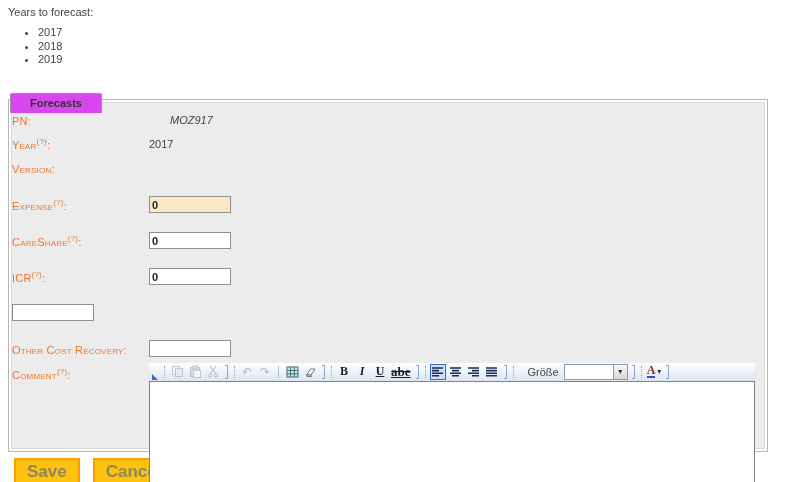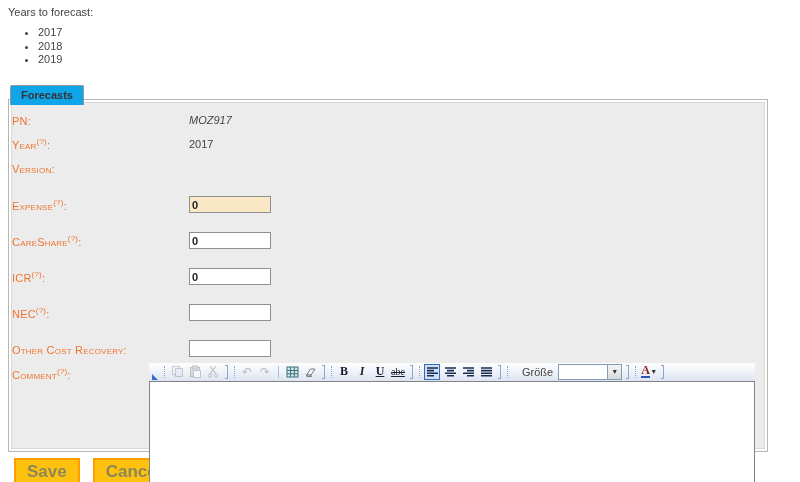--- a/index.html
+++ b/index.html
@@ -4,32 +4,32 @@
 <style>
   * { box-sizing: border-box; margin: 0; padding: 0; }
   html,body { width: 800px; height: 482px; background: #fff; overflow: hidden;
     font-family: "Liberation Sans", "DejaVu Sans", sans-serif; font-size: 11px; color: #444; }
 
   .page-title { margin: 6px 0 0 8px; color: #444; }
   ul.years { margin: 8px 0 0 0; padding-left: 38px; list-style: disc; }
   ul.years li { line-height: 13.5px; color: #444; }
 
   .tab-strip { margin: 12px 0 0 10px; position: relative; z-index: 2; }
-  .tab { display: inline-block; background: #0ea5e9; border: 1px solid #979797; border-bottom: none;
-    border-radius: 2px 2px 0 0; padding: 3px 10px 4px; font-weight: bold; color: #333;
-    position: relative; top: 6px; }
+  .tab { display: inline-block; background: #d946ef; border: 1px solid #979797; border-bottom: none;
+    border-radius: 2px 2px 0 0; padding: 3px 19px 4px; font-weight: bold; color: #333;
+    position: relative; top: 14px; }
 
   .panel { margin-left: 8px; width: 760px; height: 353px; border: 1px solid #b6b6b6;
     background: #fff; padding: 2px; position: relative; z-index: 1; }
   .panel-inner { width: 100%; height: 100%; background: #ececec; border: 1px solid #d9d9d9; padding: 5px 0 0 0; }
   .lbl { color: #ef7430; font-variant: small-caps; letter-spacing: .2px; white-space: nowrap; }
   .lbl sup { font-size: 8px; font-variant: normal; }
   .cell { color: #444; }
-  .cell.italic { font-style: italic; }
-  .gr { display: grid; grid-template-columns: 137px 1fr; align-items: center; gap: 40px; }
+  .cell.italic { font-style: italic; margin-left: 21px; }
+  .gr { display: grid; grid-template-columns: 137px 1fr; align-items: center; }
   .h24 { height: 24px; } .h22 { height: 22px; margin-top: 14px; }
   .txt { width: 82px; height: 17px; border: 1px solid #8f8f8f; background: #fff;
     font-family: inherit; font-size: 11px; font-weight: bold; padding: 0 2px; color: #222; }
   .txt.hl { background: #f9e7c6; }
 
   .comment-row { display: grid; grid-template-columns: 137px 1fr; align-items: start; margin-top: 3px; }
   .comment-row .lbl { padding-top: 4px; }
 
   .editor { width: 606px; }
   .toolbar { height: 18px; display: flex; align-items: center; gap: 2px; padding: 0 3px;
@@ -42,21 +42,21 @@
   .vsep { width: 0; height: 12px; border-left: 1px solid #aebdd4; margin: 0 3px; }
   .tbtn { display: inline-flex; align-items: center; justify-content: center; height: 16px;
     min-width: 16px; border: 1px solid transparent; cursor: pointer; }
   .tbtn.disabled { opacity: .5; filter: grayscale(60%); }
   .tbtn.active { background: #cfdffa; border: 1px solid #316ac5; }
   .glyph { font-size: 12px; color: #6e83a8; line-height: 12px; }
   .fmt { font-family: "Liberation Serif", "DejaVu Serif", serif; font-size: 12px; color: #1c1c2e; }
   .fmt.b { font-weight: bold; }
   .fmt.i { font-style: italic; font-weight: bold; }
   .fmt.u { text-decoration: underline; font-weight: bold; }
-  .fmt.s { font-size: 10px; font-weight: normal; text-decoration: line-through underline; }
+  .fmt.s { font-size: 13px; font-weight: bold; text-decoration: line-through underline; }
   .size-label { color: #444; margin: 0 3px 0 10px; }
   .size-select { display: inline-flex; align-items: stretch; height: 16px; background: #fff;
     border: 1px solid #7f9db9; cursor: pointer; }
   .size-value { width: 48px; }
   .size-arrow { width: 14px; display: flex; align-items: center; justify-content: center;
     background: linear-gradient(#f6f6f6,#d8d8d8); border-left: 1px solid #7f9db9;
     font-size: 8px; color: #333; }
   .font-btn { gap: 1px; }
   .fontA { font-family: "Liberation Serif", "DejaVu Serif", serif; font-weight: bold; font-size: 12px;
     color: #8a1f1f; border-bottom: 2px solid #2d54b5; line-height: 11px; }
@@ -110,21 +110,20 @@
       <span class="lbl"><span>CareShare</span><sup>(?)</sup><span>:</span></span>
       <span><input class="txt" type="text" value="0" style=""></span>
     </div>
 
     <div class="gr h22">
       <span class="lbl"><span>ICR</span><sup>(?)</sup><span>:</span></span>
       <span><input class="txt" type="text" value="0" style=""></span>
     </div>
 
     <div class="gr h22">
-      <span class="lbl"><span>NEC</span><sup>(?)</sup><span>:</span></span>
       <span><input class="txt" type="text" value="" style=""></span>
     </div>
 
     <div class="gr h22">
       <span class="lbl"><span>Other Cost Recovery</span><sup></sup><span>:</span></span>
       <span><input class="txt" type="text" value="" style=""></span>
     </div>
 
     <div class="comment-row">
       <span class="lbl"><span>Comment</span><sup>(?)</sup><span>:</span></span>

